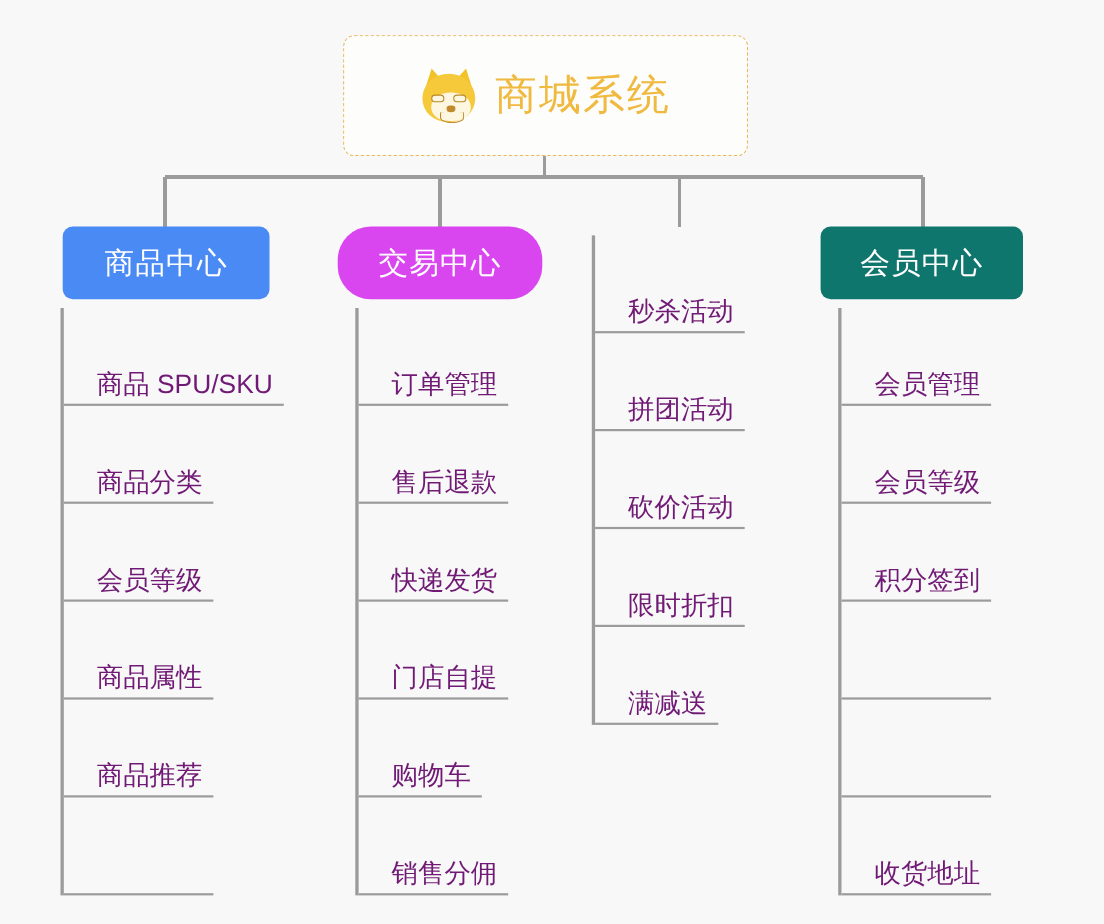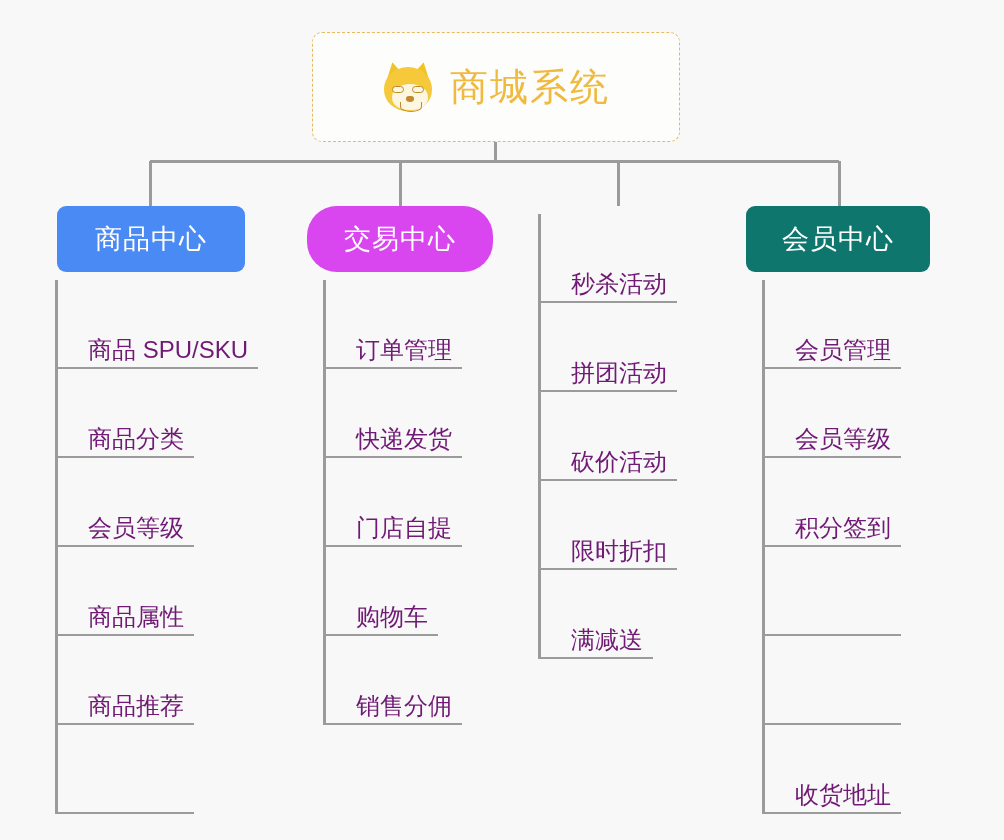--- a/index.html
+++ b/index.html
@@ -259,20 +259,24 @@
     <div class="column col-1">
       <div class="cat-box" style="background: #d946ef; border-radius: 30px;">
         <span>交易中心</span>
       </div>
       <div class="leaf-list">
         <div class="leaf-item">
           <span class="leaf-label">订单管理</span>
           <span class="leaf-underline" style="width: 136px;"></span>
         </div>
         <div class="leaf-item">
+          <span class="leaf-label">售后退款</span>
+          <span class="leaf-underline" style="width: 136px;"></span>
+        </div>
+        <div class="leaf-item">
           <span class="leaf-label">快递发货</span>
           <span class="leaf-underline" style="width: 136px;"></span>
         </div>
         <div class="leaf-item">
           <span class="leaf-label">门店自提</span>
           <span class="leaf-underline" style="width: 136px;"></span>
         </div>
         <div class="leaf-item">
           <span class="leaf-label">购物车</span>
           <span class="leaf-underline" style="width: 112px;"></span>

